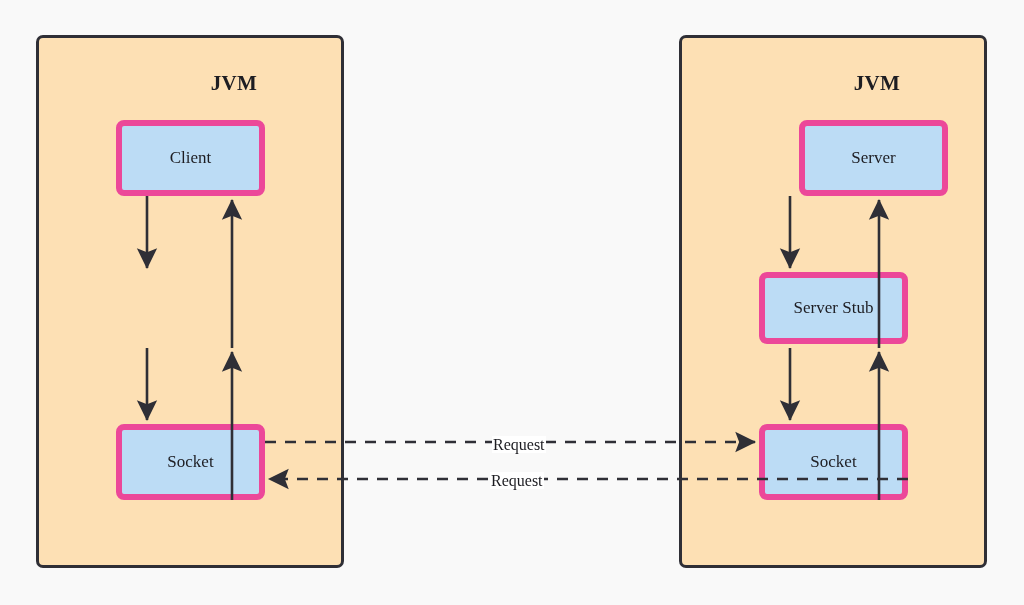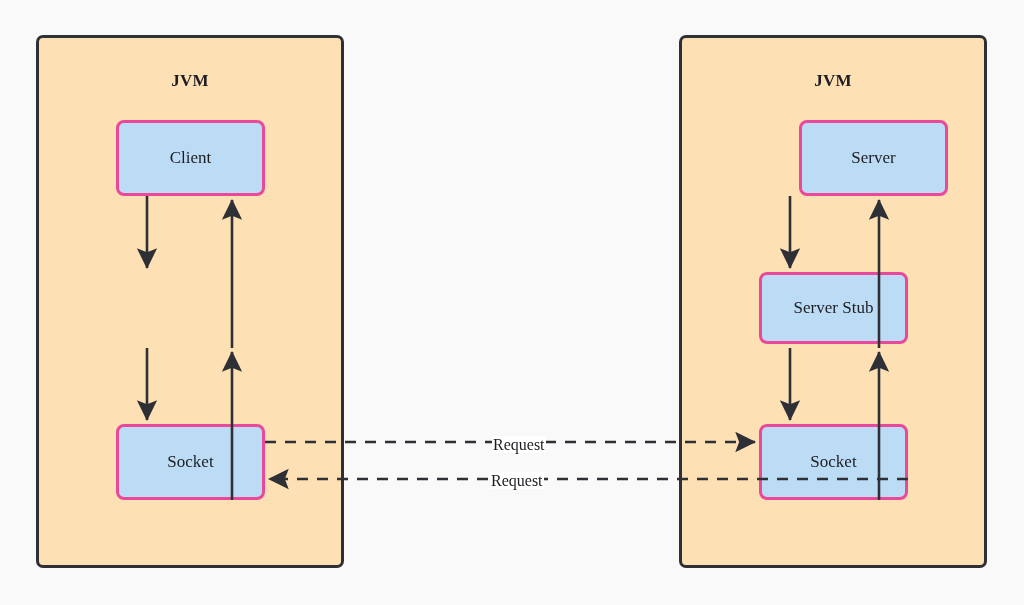--- a/index.html
+++ b/index.html
@@ -27,28 +27,29 @@
     border-radius: 7px;
     box-sizing: border-box;
   }
   .jvm-title {
     position: absolute;
     left: 0;
     right: 0;
     text-align: center;
     font-family: "Liberation Serif", serif;
     font-weight: bold;
-    font-size: 17px;
+    font-size: 21px;
     color: #1d1d22;
     letter-spacing: 0.3px;
+    padding-left: 44px;
   }
   .node-box {
     position: absolute;
     background: #bcdcf5;
-    border: 3px solid #ec4899;
+    border: 6px solid #ec4899;
     border-radius: 8px;
     box-sizing: border-box;
     display: flex;
     align-items: center;
     justify-content: center;
     font-family: "Liberation Serif", serif;
     font-size: 17px;
     color: #1d1d22;
   }
   svg.overlay {

